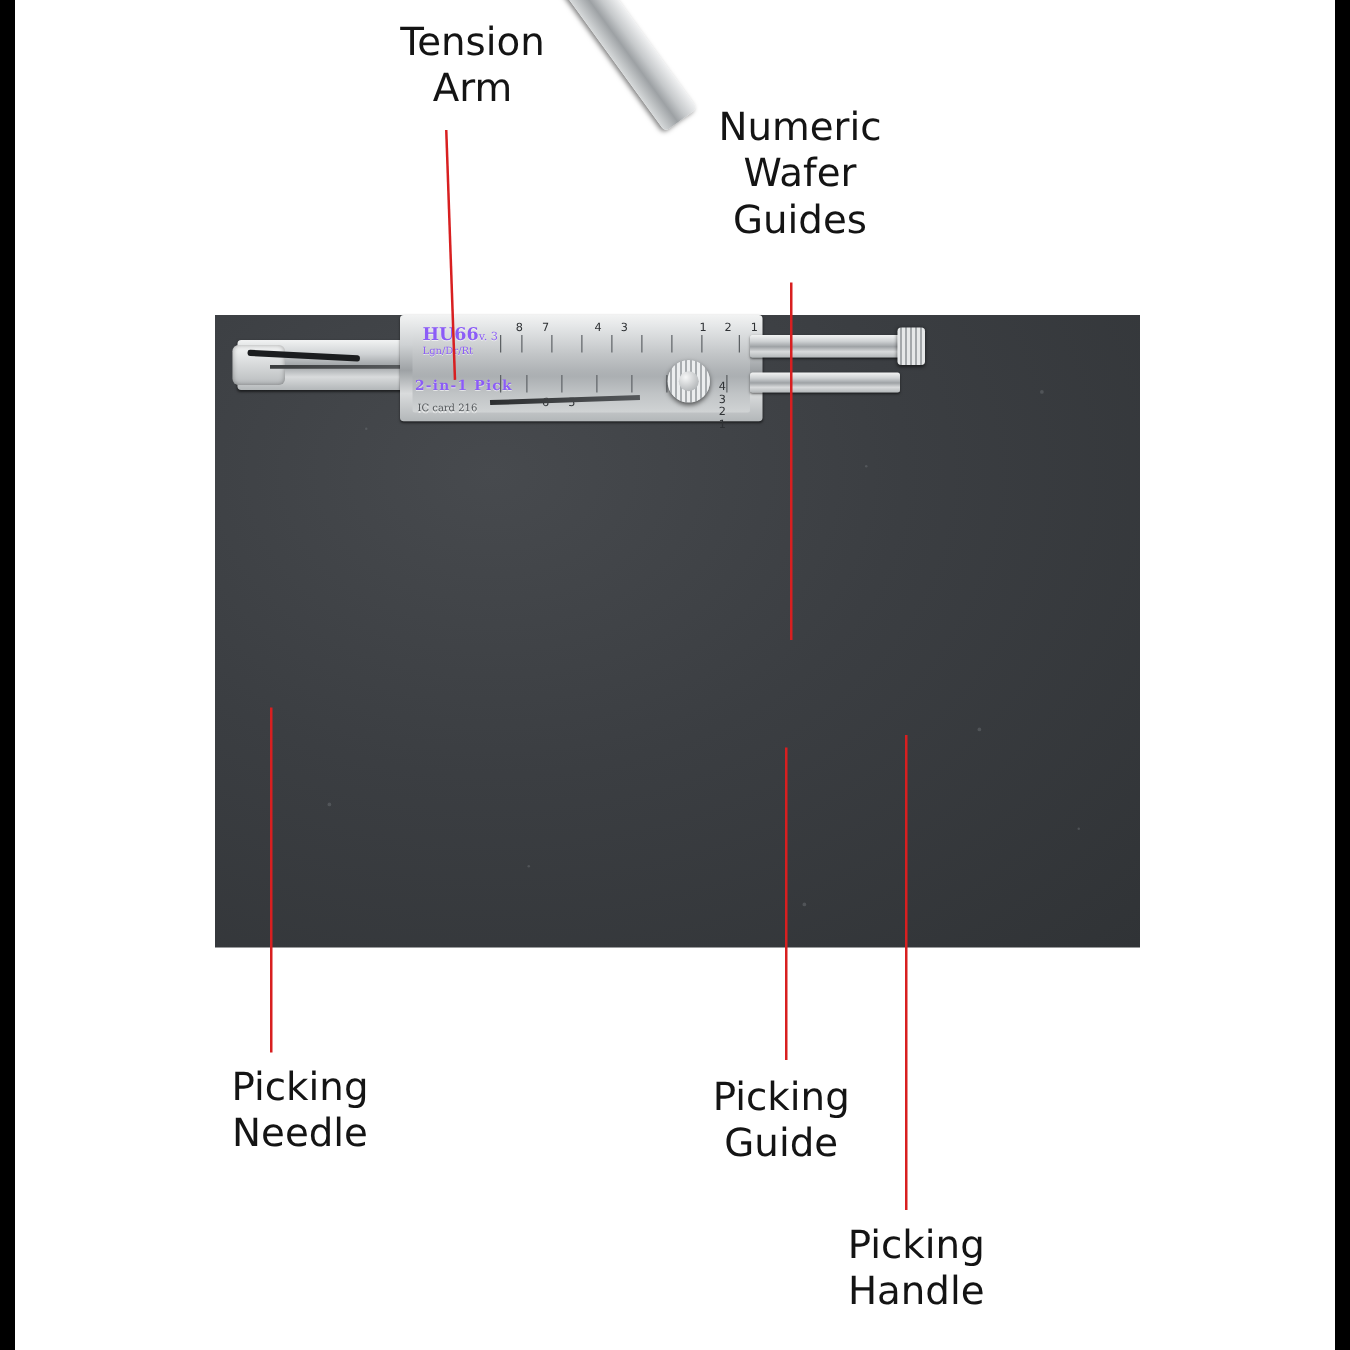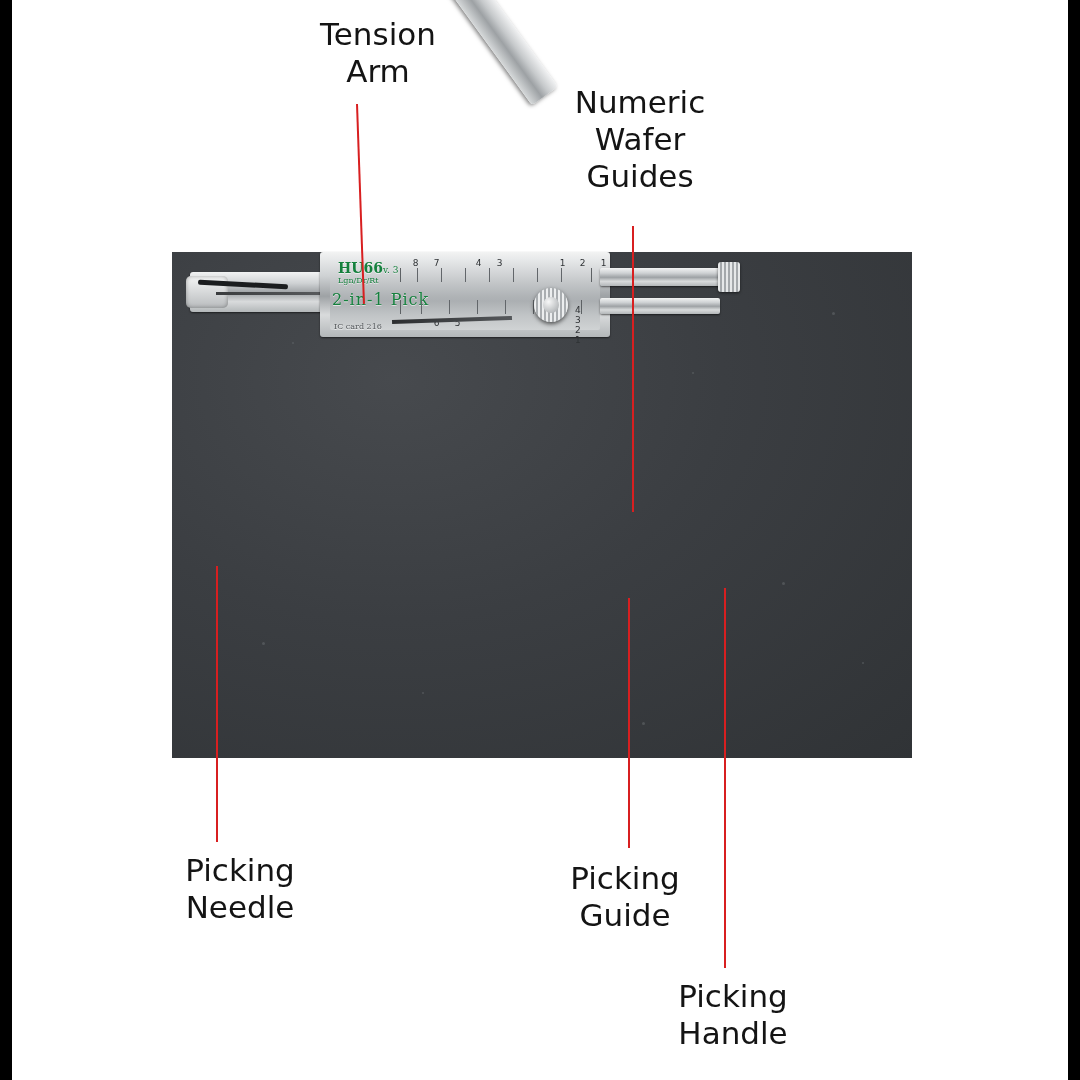--- a/index.html
+++ b/index.html
@@ -70,29 +70,29 @@
     left: 330px;
     top: 258px;
     width: 270px;
     height: 72px;
     background: linear-gradient(180deg, #e9ebec 0%, #c3c6c8 35%, #abafb2 60%, #d2d5d6 100%);
     border-radius: 2px;
     opacity: .9;
   }
   .engrave {
     position: absolute;
-    color: #15803d;
+    color: #8b5cf6;
     font-family: "DejaVu Serif", serif;
     white-space: nowrap;
     text-shadow: 0 1px 0 rgba(255,255,255,.6);
   }
   #eng-model { left: 338px; top: 260px; font-size: 14px; font-weight: bold; }
   #eng-model small { font-size: 9px; font-weight: normal; }
   #eng-sub { left: 338px; top: 276px; font-size: 8px; }
-  #eng-title { left: 332px; top: 290px; font-size: 16px; letter-spacing: 1px; }
+  #eng-title { left: 332px; top: 302px; font-size: 11px; letter-spacing: 1px; font-weight: bold; }
   #eng-foot { left: 334px; top: 322px; font-size: 8px; color: #53575a; }
 
   
   .scale {
     position: absolute;
     display: flex;
     gap: 0;
     align-items: flex-end;
     color: #2f3235;
     font-family: "DejaVu Sans", sans-serif;

